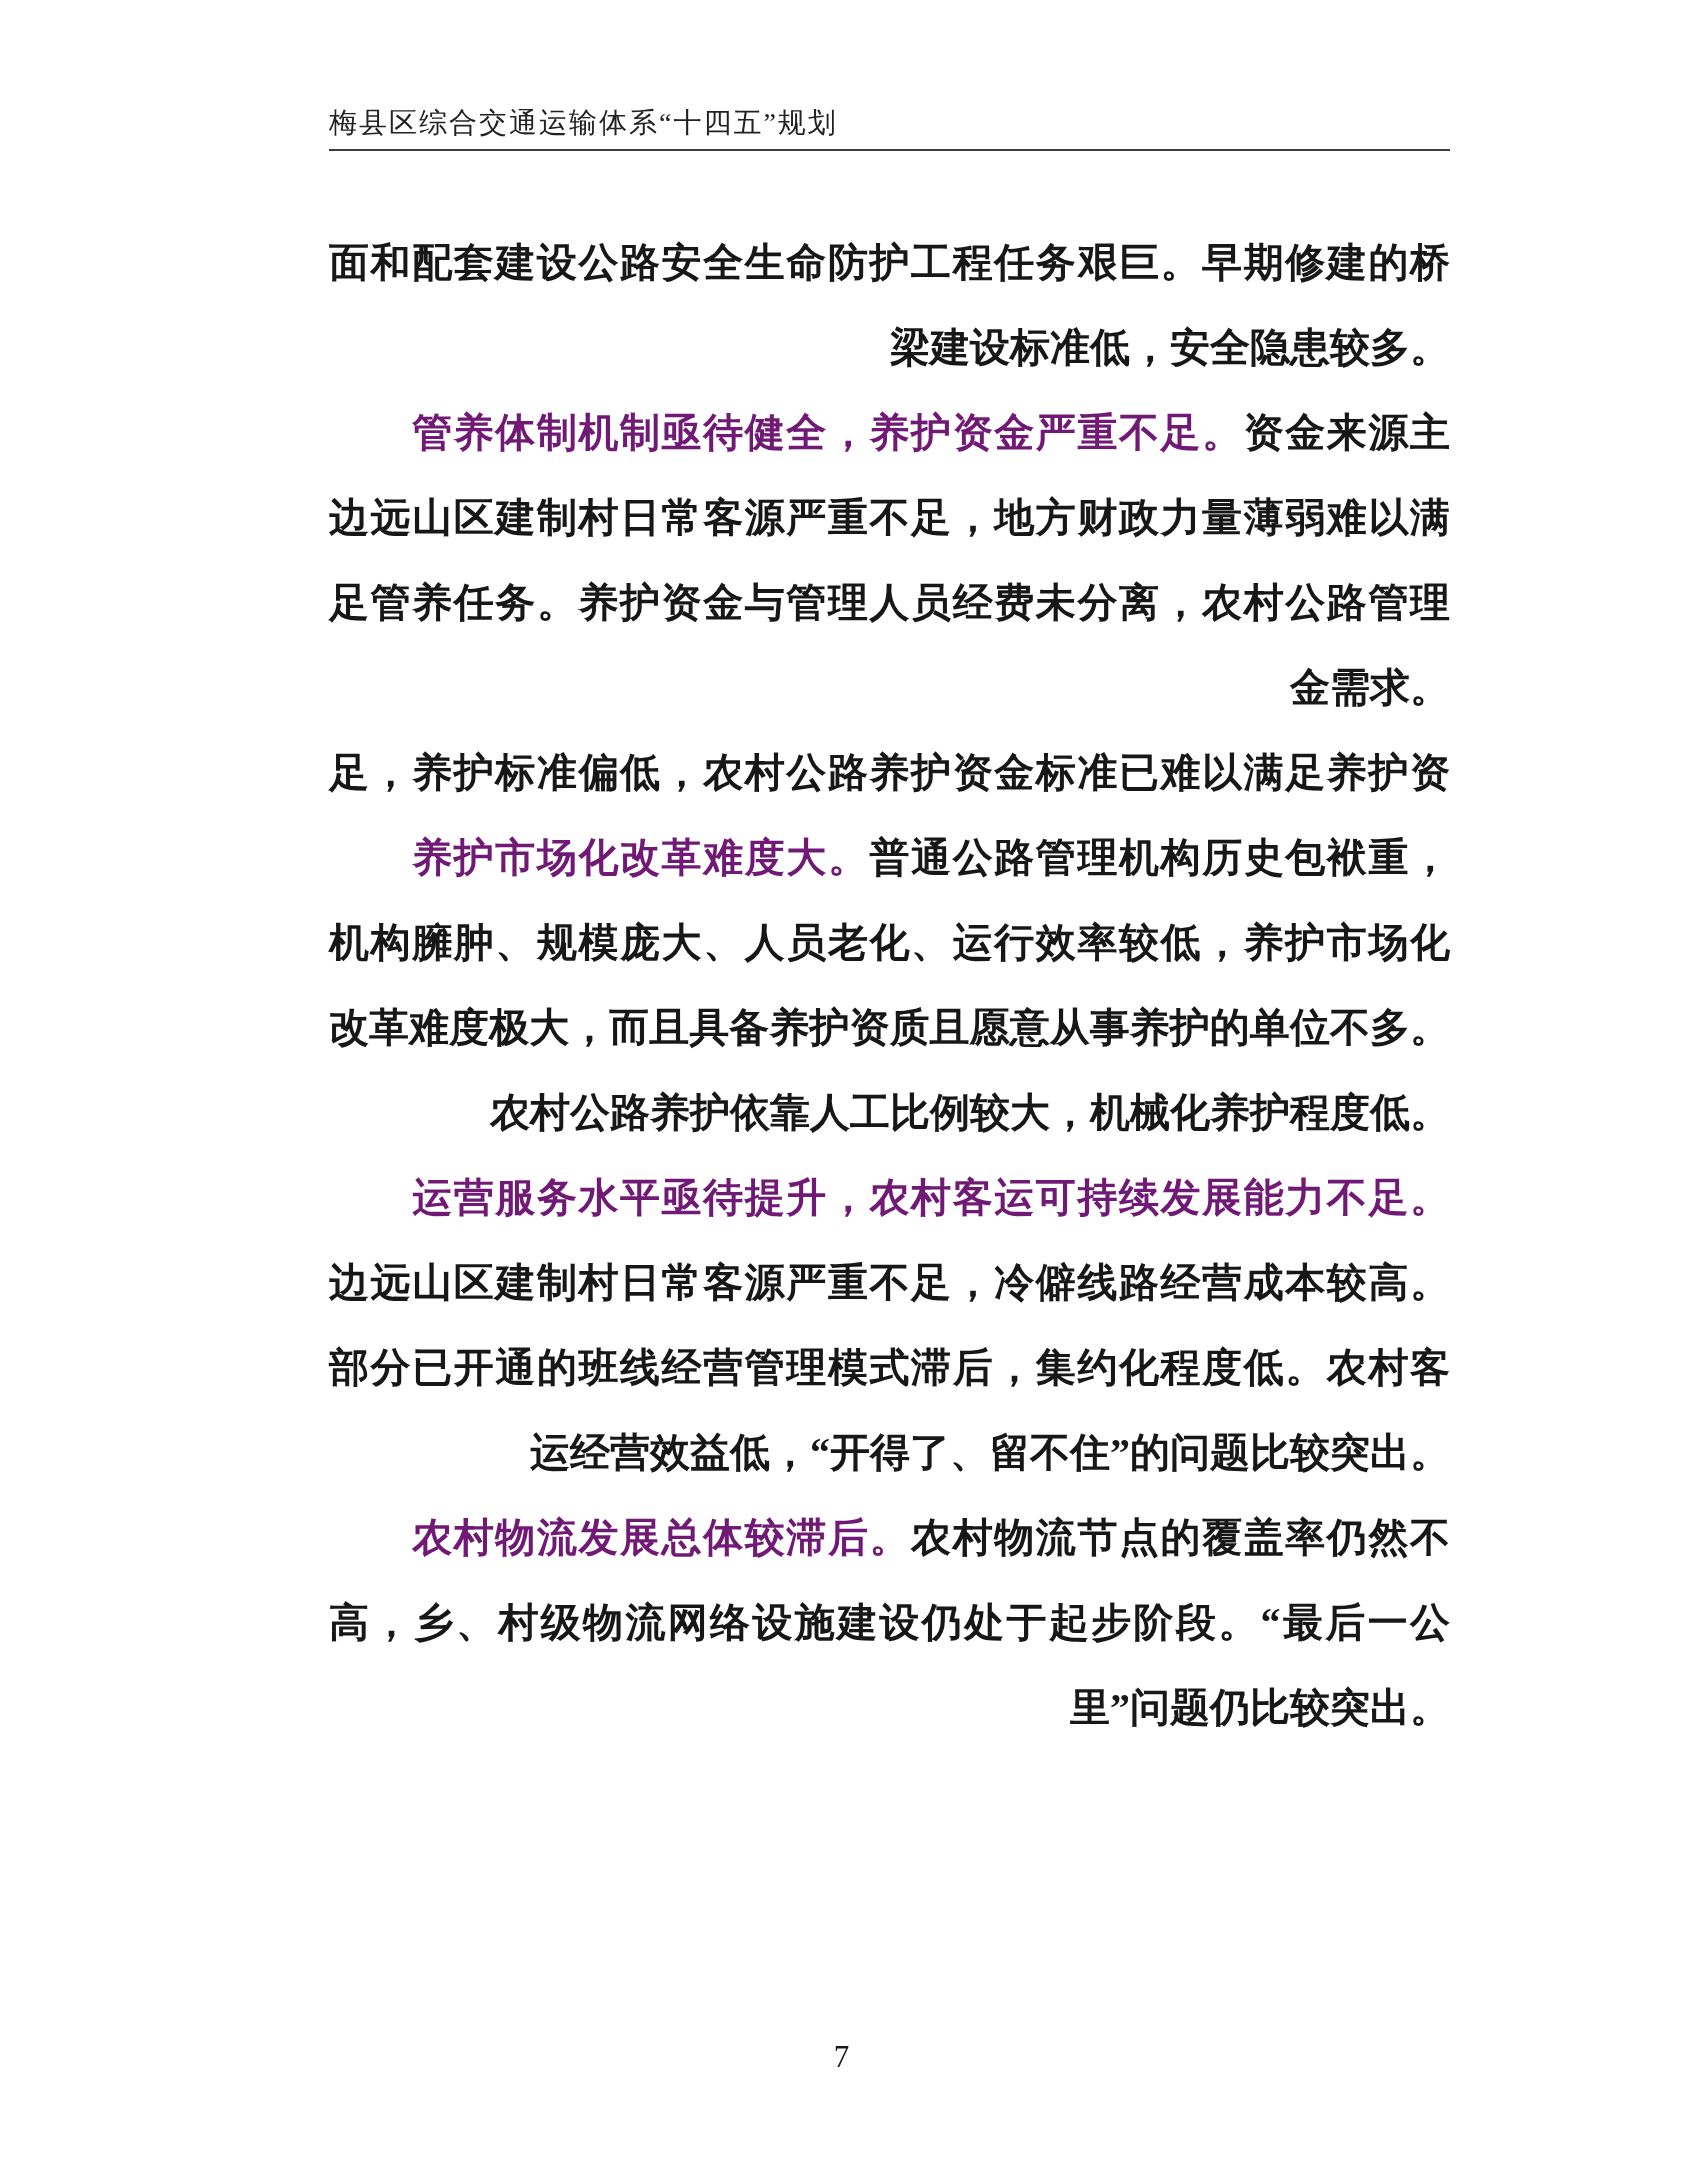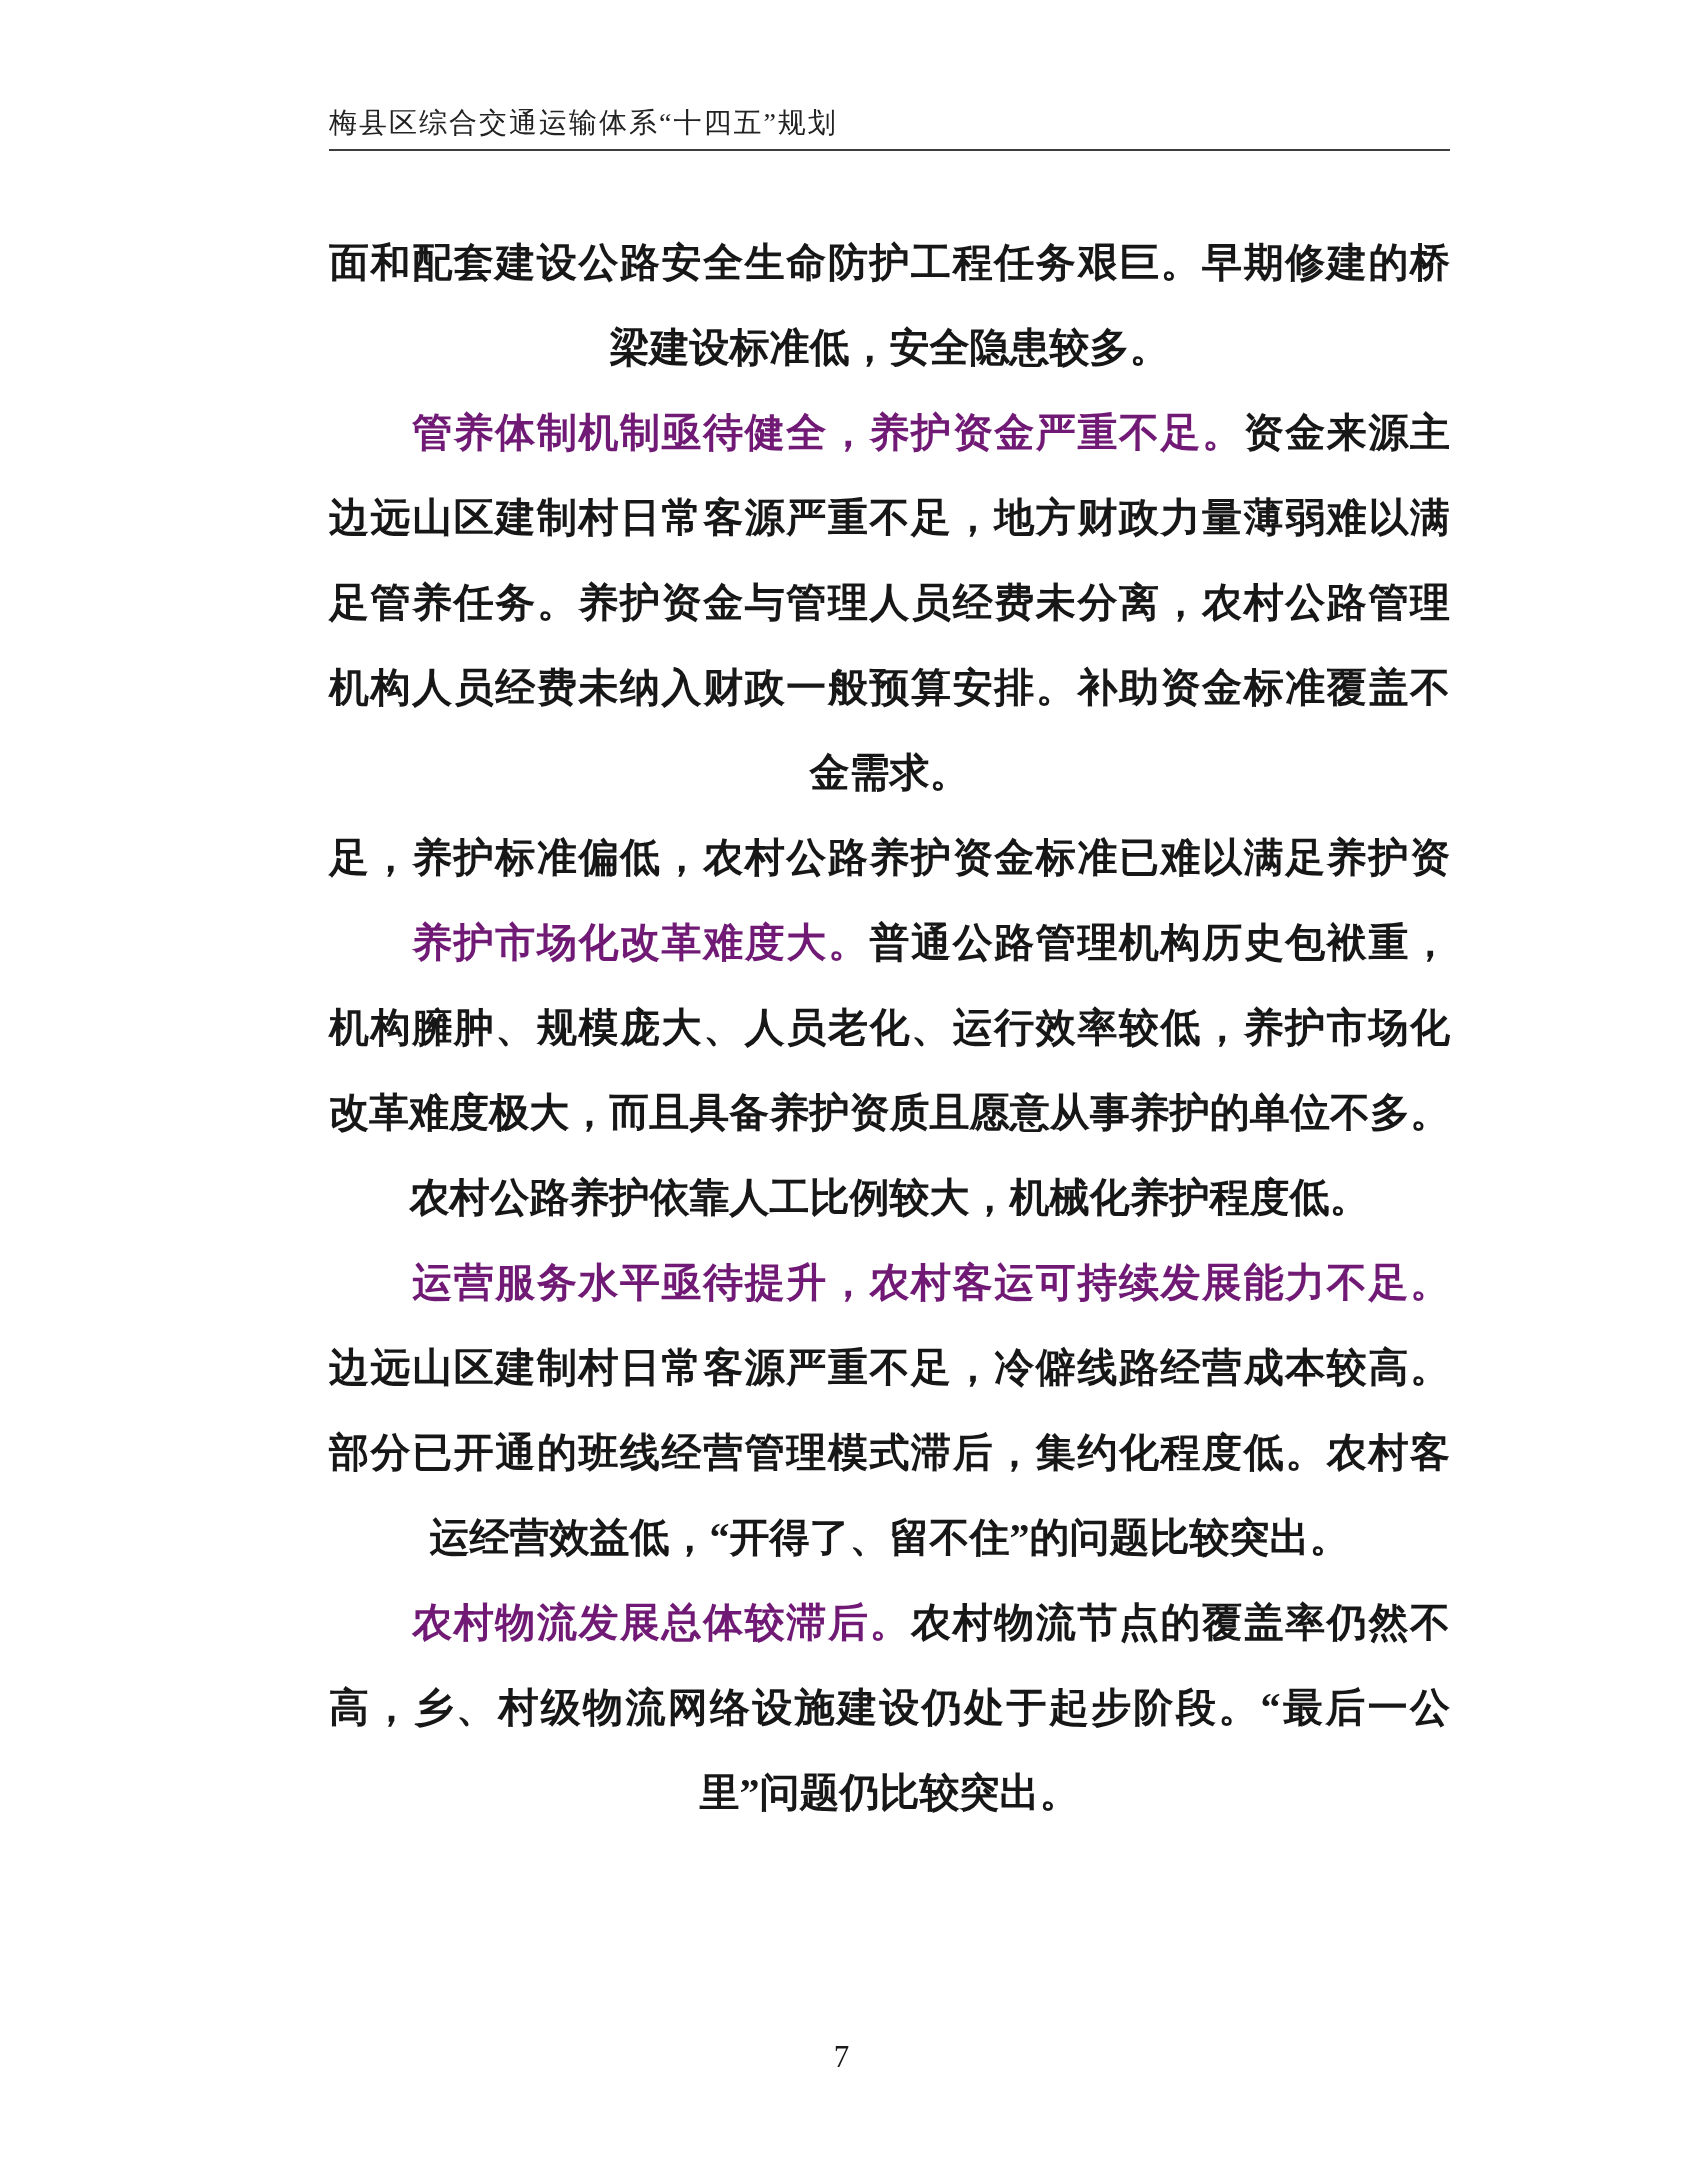--- a/index.html
+++ b/index.html
@@ -42,21 +42,21 @@
   .body-text {
     position: absolute;
     left: 329px;
     top: 220px;
     width: 1121px;
   }
   .line {
     height: 85px;
     line-height: 85px;
     font-size: 40px;
-    text-align: center;
+    text-align: right;
     white-space: nowrap;
     color: #171717;
   }
   .line.justify {
     white-space: normal;
     text-align: justify;
     text-align-last: justify;
   }
   .seg { font-weight: bold; }
   .seg.bold {
@@ -86,21 +86,20 @@
     <div class="header-title">梅县区综合交通运输体系“十四五”规划</div>
     <div class="header-rule"></div>
   </div>
 
   <div class="body-text" id="body-text">
       <div class="line justify"><span class="seg">面和配套建设公路安全生命防护工程任务艰巨。早期修建的桥</span></div>
       <div class="line"><span class="seg">梁建设标准低，安全隐患较多。</span></div>
       <div class="line justify"><span class="seg">　　</span><span class="seg bold">管养体制机制亟待健全，养护资金严重不足。</span><span class="seg">资金来源主</span></div>
       <div class="line justify"><span class="seg">边远山区建制村日常客源严重不足，地方财政力量薄弱难以满</span></div>
       <div class="line justify"><span class="seg">足管养任务。养护资金与管理人员经费未分离，农村公路管理</span></div>
-      <div class="line justify"><span class="seg">机构人员经费未纳入财政一般预算安排。补助资金标准覆盖不</span></div>
       <div class="line"><span class="seg">金需求。</span></div>
       <div class="line justify"><span class="seg">足，养护标准偏低，农村公路养护资金标准已难以满足养护资</span></div>
       <div class="line justify"><span class="seg">　　</span><span class="seg bold">养护市场化改革难度大。</span><span class="seg">普通公路管理机构历史包袱重，</span></div>
       <div class="line justify"><span class="seg">机构臃肿、规模庞大、人员老化、运行效率较低，养护市场化</span></div>
       <div class="line justify"><span class="seg">改革难度极大，而且具备养护资质且愿意从事养护的单位不多。</span></div>
       <div class="line"><span class="seg">农村公路养护依靠人工比例较大，机械化养护程度低。</span></div>
       <div class="line justify"><span class="seg">　　</span><span class="seg bold">运营服务水平亟待提升，农村客运可持续发展能力不足。</span></div>
       <div class="line justify"><span class="seg">边远山区建制村日常客源严重不足，冷僻线路经营成本较高。</span></div>
       <div class="line justify"><span class="seg">部分已开通的班线经营管理模式滞后，集约化程度低。农村客</span></div>
       <div class="line"><span class="seg">运经营效益低，“开得了、留不住”的问题比较突出。</span></div>

